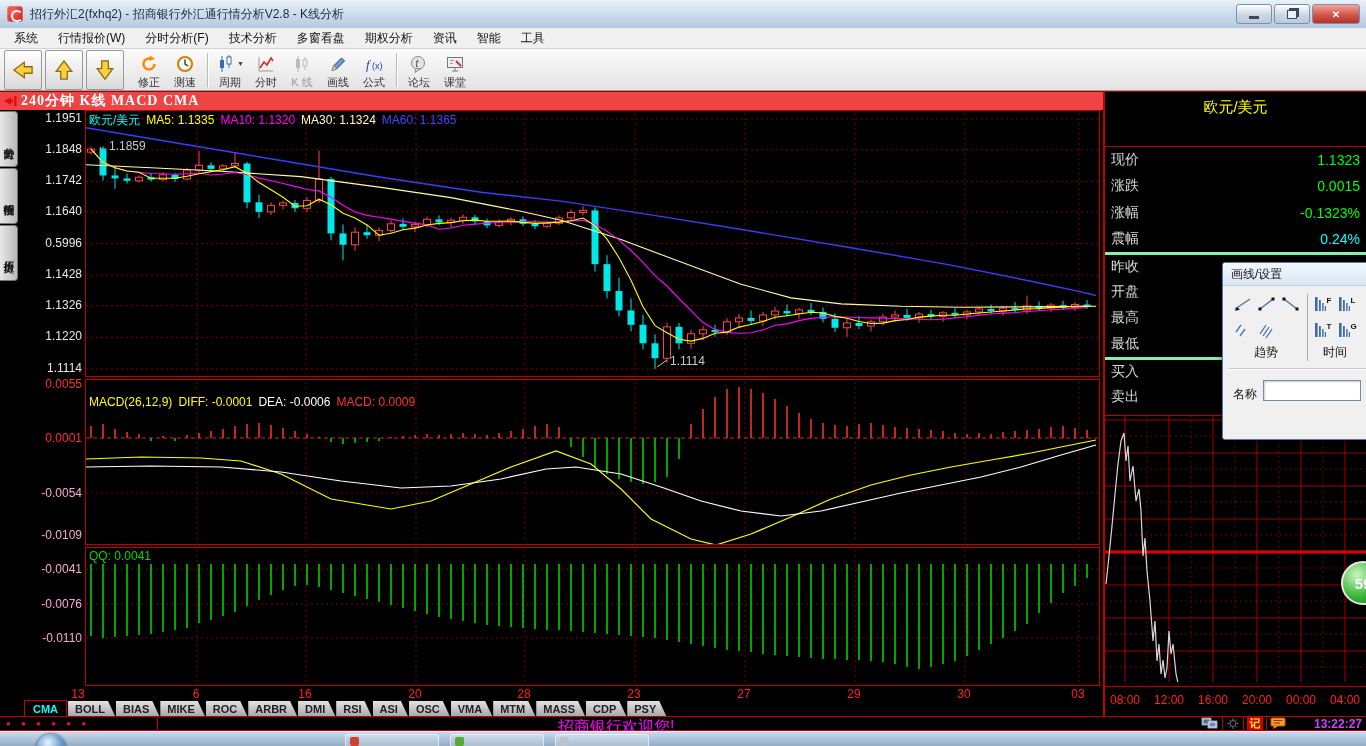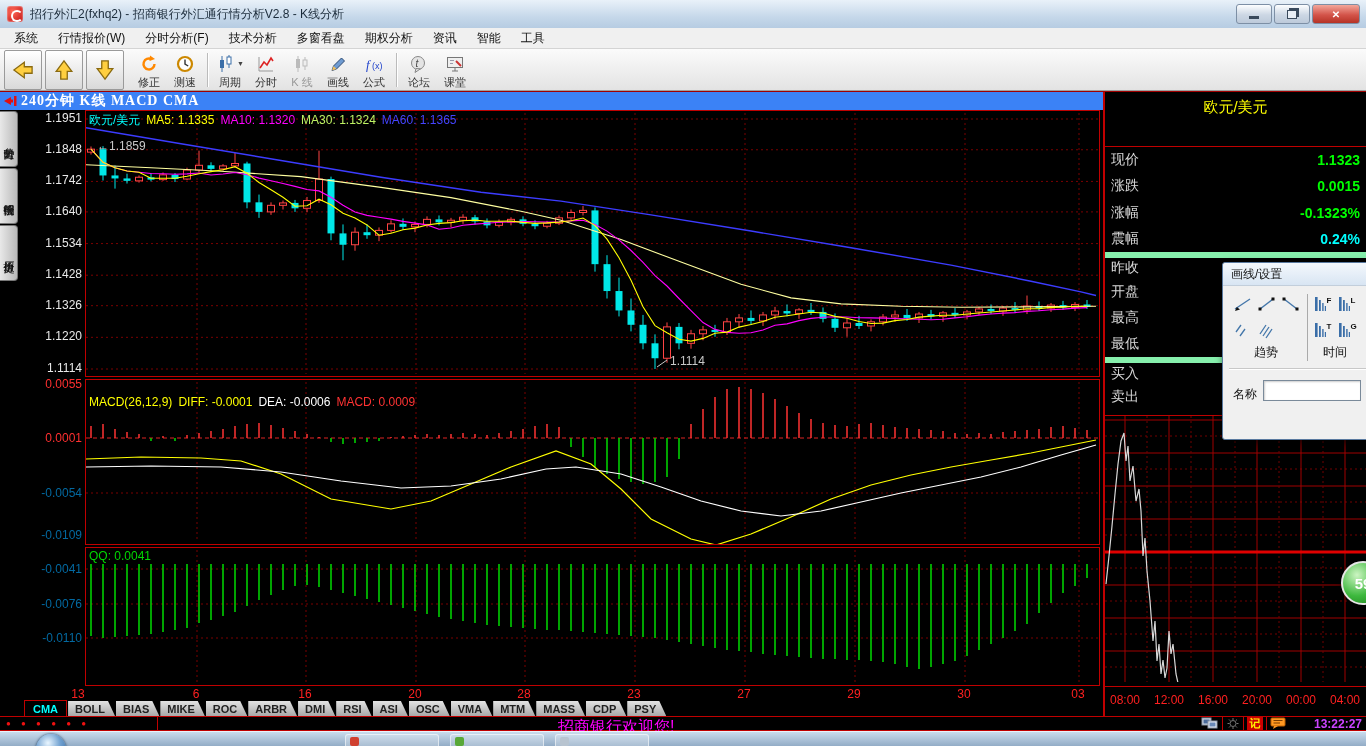--- a/index.html
+++ b/index.html
@@ -18,30 +18,30 @@
   #menubar{position:absolute;left:0;top:28px;width:1366px;height:21px;background:#f0f0f0;border-bottom:1px solid #d4d4d4;display:flex;align-items:center;padding-left:4px;box-sizing:border-box;}
   .menuitem{font-size:12px;color:#111;padding:2px 10px;cursor:default;}
   #toolbar{position:absolute;left:0;top:49px;width:1366px;height:42px;background:linear-gradient(#fbfbfb,#e3e3e3);border-bottom:1px solid #9f9f9f;display:flex;align-items:center;padding:1px 4px;box-sizing:border-box;}
   .navbtn{width:36px;height:38px;margin-right:3px;border:1px solid #9a9a9a;border-radius:2px;background:linear-gradient(#ffffff,#d9d9d9);display:flex;align-items:center;justify-content:center;}
   .tbtn{width:36px;height:38px;display:flex;flex-direction:column;align-items:center;justify-content:flex-start;padding-top:2px;box-sizing:border-box;border:1px solid transparent;}
   .tbtn .lbl{font-size:11px;color:#333;margin-top:1px;white-space:nowrap;}
   .tbtn .lbl.dim{color:#999;}
   .tsep{width:1px;height:34px;background:#bbb;margin:0 4px;box-shadow:1px 0 0 #fff;}
   
   #topline{position:absolute;left:0;top:91px;width:1366px;height:1px;background:#a00000;}
-  #chartstrip{position:absolute;left:0;top:92px;width:1103px;height:18px;background:#3b82f6;display:flex;align-items:center;}
+  #chartstrip{position:absolute;left:0;top:92px;width:1103px;height:18px;background:#ef4444;display:flex;align-items:center;}
   #stripicon{margin:0 4px 0 3px;}
   #striptitle{font-family:"Liberation Serif",serif;font-weight:bold;font-size:14px;color:#fff;letter-spacing:1px;}
   
   #sidetabs{position:absolute;left:0;top:110px;width:20px;height:606px;background:#000;}
   .sidetab{width:18px;height:56px;margin:1px 0;background:linear-gradient(90deg,#e8e8e8,#b9b9b9);border:1px solid #777;border-left:none;border-radius:0 4px 4px 0;writing-mode:vertical-rl;text-orientation:upright;font-size:11px;color:#111;display:flex;align-items:center;justify-content:center;box-sizing:border-box;}
   
   #yaxis{position:absolute;left:20px;top:110px;width:64px;height:576px;background:#000;}
   .ylab{position:absolute;right:2px;width:60px;text-align:right;font-size:12px;color:#e8e8e8;}
-  .ylab.red{color:#ff3030;} .ylab.green{color:#0369a1;}
+  .ylab.red{color:#ff3030;} .ylab.green{color:#f9a8d4;}
   
   #plot{position:absolute;left:85px;top:110px;width:1015px;height:267px;border:1px solid #c00000;box-sizing:border-box;background:#000;}
   #infoline{position:absolute;left:3px;top:1px;font-size:12px;white-space:nowrap;}
   #infoline span{margin-right:6px;}
   #macdpanel{position:absolute;left:85px;top:379px;width:1015px;height:166px;border:1px solid #c00000;box-sizing:border-box;background:#000;}
   #macdline{position:absolute;left:3px;top:0px;font-size:12px;white-space:nowrap;margin-top:15px;}
   #macdline span{margin-right:6px;}
   #qqpanel{position:absolute;left:85px;top:547px;width:1015px;height:139px;border:1px solid #c00000;box-sizing:border-box;background:#000;}
   #qqlabel{position:absolute;left:3px;top:1px;font-size:12px;color:#00d800;}
   #dateaxis{position:absolute;left:20px;top:686px;width:1083px;height:15px;background:#000;}
@@ -62,23 +62,23 @@
   #orb{position:absolute;left:36px;top:2px;width:30px;height:30px;border-radius:50%;background:radial-gradient(circle at 40% 30%,#eaf6ff,#6fa0d0 45%,#2a5d96);box-shadow:0 0 3px #1a3a5c;}
   .taskbtn{position:absolute;top:2px;width:92px;height:13px;border:1px solid rgba(255,255,255,.55);border-bottom:none;border-radius:3px 3px 0 0;background:rgba(255,255,255,.22);}
   .taskbtn .ticon{position:absolute;left:4px;top:2px;width:9px;height:9px;border-radius:2px;}
   
   #rightpanel{position:absolute;left:1103px;top:92px;width:263px;height:624px;background:#000;border-left:2px solid #c00000;box-sizing:border-box;}
   #qhead{position:absolute;left:0;top:0;width:100%;height:55px;border-bottom:1px solid #c00000;box-sizing:border-box;}
   #qname{margin-top:6px;text-align:center;font-size:15px;color:#ffff00;}
   #qcode{margin-top:3px;text-align:center;font-size:14px;font-weight:bold;color:#e8e8e8;letter-spacing:1px;}
   #quoterows{position:absolute;left:0;top:55px;width:100%;height:263px;}
   .qrow{height:26.3px;display:flex;align-items:center;justify-content:space-between;padding:0 6px;box-sizing:border-box;gap:28px;}
-  .qrow.sep{border-top:6px solid #86efac;}
+  .qrow.sep{border-top:3px solid #86efac;}
   .qrow .ql{font-size:14px;color:#d8d8d8;}
-  .qrow .qv{font-size:14px;font-weight:bold;}
+  .qrow .qv{font-size:14px;font-weight:normal;}
   #minichart{position:absolute;left:0;top:323px;width:263px;height:268px;border-top:1px solid #c00000;box-sizing:border-box;}
   #timerow{position:absolute;left:0;top:594px;width:263px;height:30px;border-top:1px solid #c00000;}
   .tlab{position:absolute;top:6px;font-size:12px;color:#ff2020;transform:translateX(-50%);}
   
   #drawdialog{position:absolute;left:1222px;top:262px;width:162px;height:176px;background:#f0f0f0;border:1px solid #5a7aa0;border-radius:3px;box-shadow:2px 3px 8px rgba(0,0,0,.7);z-index:60;}
   #ddtitle{height:22px;background:linear-gradient(#f4f8fc,#d8e5f3);border-bottom:1px solid #c2cedb;border-radius:3px 3px 0 0;display:flex;align-items:center;padding-left:8px;font-size:12px;color:#111;}
   #ddtools{display:flex;padding:8px 4px 2px 6px;}
   #ddtrend{width:74px;display:flex;flex-direction:column;align-items:center;}
   .icorow{display:flex;gap:2px;}
   .dico{width:22px;height:20px;display:flex;align-items:center;justify-content:center;}
@@ -247,21 +247,21 @@
       <div class="sidetab">分时走势</div>
       <div class="sidetab">报价明细</div>
       <div class="sidetab">历史报价</div>
     </div>
 
   <div id="yaxis">
       <span class="ylab" style="top:1px">1.1951</span>
       <span class="ylab" style="top:31.76463560334517px">1.1848</span>
       <span class="ylab" style="top:63.42532855436116px">1.1742</span>
       <span class="ylab" style="top:93.89127837514961px">1.1640</span>
-      <span class="ylab" style="top:125.55197132616493px">1.1534</span>
+      <span class="ylab" style="top:125.55197132616493px">0.5996</span>
       <span class="ylab" style="top:157.21266427718024px">1.1428</span>
       <span class="ylab" style="top:187.6786140979687px">1.1326</span>
       <span class="ylab" style="top:219.33930704898404px">1.1220</span>
       <span class="ylab" style="top:251px">1.1114</span>
       <span class="ylab red" style="top:267px">0.0055</span>
       <span class="ylab red" style="top:321px">0.0001</span>
       <span class="ylab green" style="top:376px">-0.0054</span>
       <span class="ylab green" style="top:418px">-0.0109</span>
       <span class="ylab green" style="top:452px">-0.0041</span>
       <span class="ylab green" style="top:487px">-0.0076</span>
@@ -458,21 +458,21 @@
         <rect x="997.5" y="193.48387096774184" width="7" height="2.0908004778970053" fill="#00e8e8"></rect>
         <polyline points="0,16.7 95,32.8 195,49.5 295,66.2 395,81.2 475,90.1 565,103.9 665,120.0 765,136.7 865,154.1 945,170.2 995,180.9 1010,184.5" fill="none" stroke="#3c3cff" stroke-width="1.4"></polyline>
         <polyline points="0,53.7 65,56.7 135,60.3 215,65.6 295,76.4 365,86.6 435,100.3 475,109.3 535,128.4 595,151.1 655,173.2 705,186.9 755,192.9 815,195.3 875,196.2 935,195.9 1010,195.3" fill="none" stroke="#ffffa0" stroke-width="1.1"></polyline>
         <polyline points="5,38.2 17,51.3 29,56.7 41,60.0 53,61.2 65,62.5 77,62.7 89,63.3 101,62.9 113,62.0 125,64.0 137,63.0 149,61.5 161,63.7 173,67.1 185,69.7 197,72.5 209,75.4 221,78.5 233,79.9 245,86.3 257,94.2 269,101.1 281,104.4 293,106.2 305,108.1 317,110.4 329,112.1 341,113.9 353,118.3 365,117.0 377,114.2 389,113.1 401,112.2 413,111.3 425,110.9 437,110.6 449,110.7 461,111.1 473,110.7 485,109.9 497,109.2 509,113.5 521,120.1 533,128.9 545,139.5 557,151.4 569,164.6 581,175.0 593,187.5 605,199.6 617,211.6 629,218.4 641,221.4 653,222.2 665,221.8 677,219.0 689,214.2 701,212.9 713,209.6 725,207.4 737,206.3 749,205.8 761,206.0 773,206.8 785,206.9 797,207.1 809,207.5 821,207.9 833,208.3 845,208.8 857,208.2 869,206.9 881,205.8 893,204.1 905,203.0 917,202.1 929,201.6 941,200.4 953,199.8 965,198.7 977,198.1 989,197.1 1001,196.6" fill="none" stroke="#ff00ff" stroke-width="1.1"></polyline>
         <polyline points="5,38.2 17,51.3 29,56.7 41,60.0 53,61.2 65,67.3 77,67.2 89,67.3 101,65.2 113,62.8 125,60.6 137,58.8 149,55.7 161,62.2 173,71.5 185,78.8 197,86.2 209,95.2 221,94.8 233,88.2 245,93.8 257,102.2 269,107.0 281,113.9 293,124.2 305,122.3 317,118.7 329,117.1 341,114.0 353,112.4 365,111.6 377,109.7 389,109.1 401,110.3 413,110.3 425,110.1 437,111.4 449,112.4 461,111.9 473,111.1 485,109.7 497,107.0 509,114.6 521,128.2 533,146.7 545,169.2 557,195.8 569,214.6 581,221.7 593,228.3 605,230.1 617,227.4 629,222.2 641,221.1 653,216.1 665,213.5 677,210.5 689,206.3 701,204.7 713,203.0 725,201.2 737,202.0 749,205.4 761,207.3 773,210.5 785,212.5 797,212.1 809,209.6 821,208.5 833,206.1 845,205.1 857,204.2 869,204.2 881,203.0 893,202.0 905,201.0 917,200.0 929,199.0 941,197.8 953,197.6 965,196.4 977,196.3 989,195.2 1001,195.3" fill="none" stroke="#ffff00" stroke-width="1.1"></polyline>
         <text x="11" y="39.47909199522128" fill="#c8c8c8" font-size="12">←1.1859</text>
         <line x1="571" y1="256" x2="581" y2="249" stroke="#c8c8c8"></line>
         <text x="584" y="254" fill="#c8c8c8" font-size="12">1.1114</text>
       </svg>
     <div id="infoline">
-      <span style="color: rgb(0, 255, 255);">欧元/美元</span><span style="color: rgb(255, 255, 0);">MA5: 1.1335</span><span style="color: rgb(255, 0, 255);">MA10: 1.1320</span><span style="color: #bef264;">MA30: 1.1324</span><span style="color: rgb(68, 68, 255);">MA60: 1.1365</span>
+      <span style="color: rgb(0, 255, 255);">欧元/美元</span><span style="color: rgb(255, 255, 0);">MA5: 1.1335</span><span style="color: rgb(255, 0, 255);">MA10: 1.1320</span><span style="color: #fef9c3;">MA30: 1.1324</span><span style="color: rgb(68, 68, 255);">MA60: 1.1365</span>
     </div>
   </div>
 
   <div id="macdpanel">
     <svg id="macd-svg" width="1013" height="164">
         <line x1="111" x2="111" y1="2" y2="162" stroke="#7a0000" stroke-dasharray="2 3"></line>
         <line x1="220" x2="220" y1="2" y2="162" stroke="#7a0000" stroke-dasharray="2 3"></line>
         <line x1="330" x2="330" y1="2" y2="162" stroke="#7a0000" stroke-dasharray="2 3"></line>
         <line x1="439" x2="439" y1="2" y2="162" stroke="#7a0000" stroke-dasharray="2 3"></line>
         <line x1="549" x2="549" y1="2" y2="162" stroke="#7a0000" stroke-dasharray="2 3"></line>

